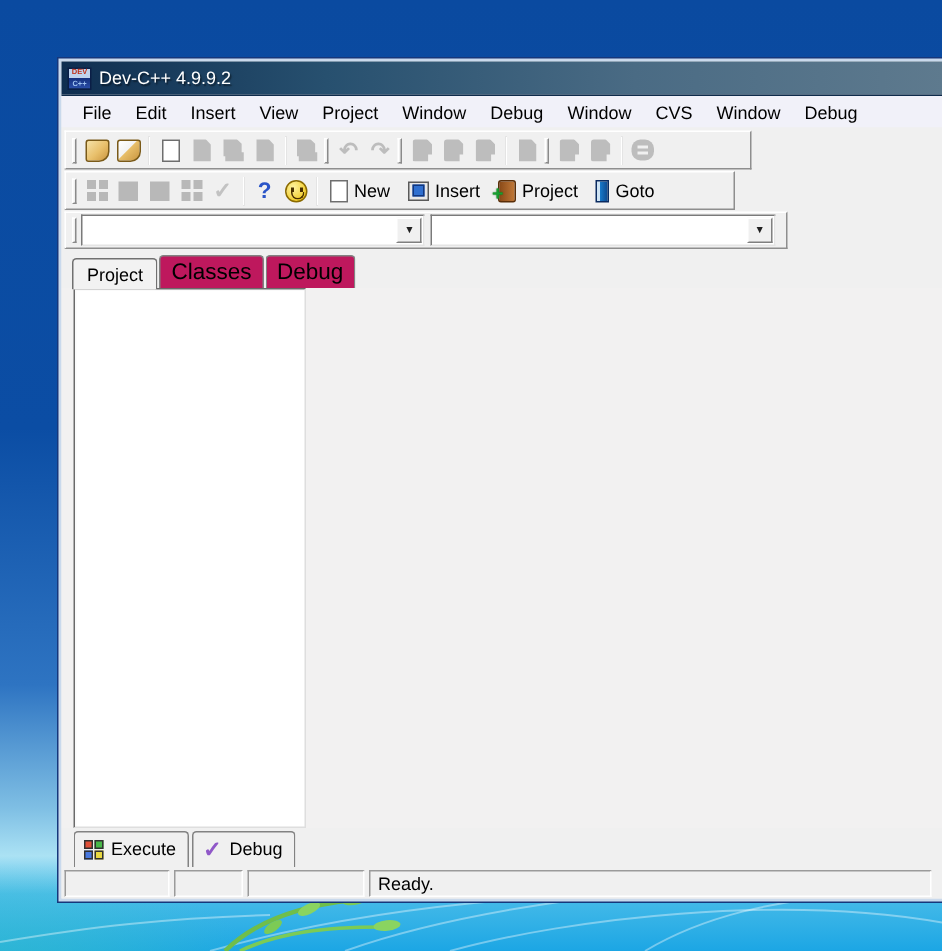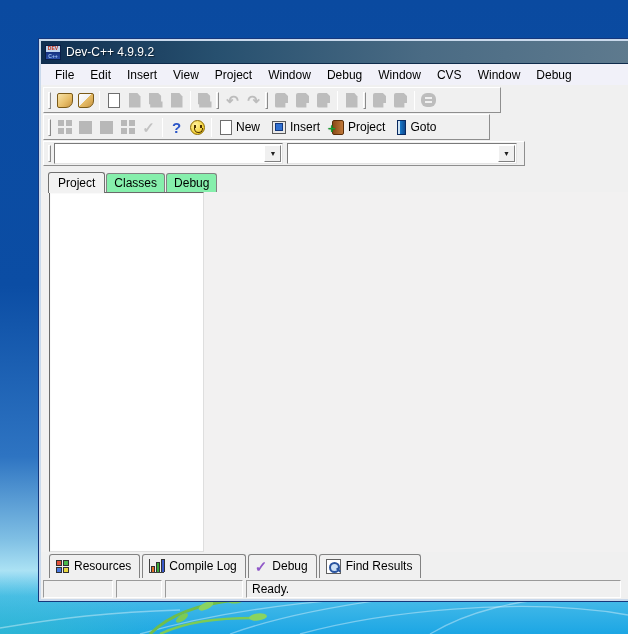--- a/index.html
+++ b/index.html
@@ -101,21 +101,21 @@
 
   
   .combo { width:233px; height:21px; background:#FFFFFF; position:relative; margin-right:4px;
     border:1px solid #7A7A7A; border-bottom-color:#E4E4E4; border-right-color:#E4E4E4; }
   .combo .btn { position:absolute; right:1px; top:1px; width:17px; height:17px; background:#F0F0F0;
     border:1px solid; border-color:#FFFFFF #808080 #808080 #FFFFFF;
     display:flex; align-items:center; justify-content:center; font-size:7px; color:#202020; }
 
   
   .side-tabrow { height:24px; flex:0 0 24px; display:flex; align-items:flex-end; padding-left:7px; background:#F0F0F0; }
-  .stab { font-size:12px; padding:2px 7px 2px; background:#86efac; border:1px solid #828282; border-bottom:none;
+  .stab { font-size:15px; padding:2px 7px 2px; background:#be185d; border:1px solid #828282; border-bottom:none;
     border-radius:3px 3px 0 0; margin-right:1px; color:#000; position:relative; }
   .stab.active { font-size:12px; padding:3px 9px 3px; z-index:2; margin-bottom:-1px;
     border-color:#707070; background:#F2F2F2; }
 
   
   .content { flex:1 1 auto; min-height:0; background:#F2F1F1; display:flex; }
   .project-panel { width:155px; margin-left:8px; background:#FFFFFF;
     border:1px solid; border-color:#6A6A6A #DEDEDE #DEDEDE #6A6A6A;
     box-shadow:1px 1px 0 #FAFAFA inset; }
   .main-area { flex:1; }
@@ -346,37 +346,25 @@
       </div>
 
       <div class="bottom-tabrow">
         <div class="btab">
           <span class="ic-compiler">
               <i class="c1"></i>
               <i class="c2"></i>
               <i class="c3"></i>
               <i class="c4"></i>
             </span>
-          <span>Resources</span>
-        </div>
-        <div class="btab">
-          <span class="ic-log">
-              <i class="o"></i>
-              <i class="g"></i>
-              <i class="b"></i>
-            </span>
-          <span>Compile Log</span>
+          <span>Execute</span>
         </div>
         <div class="btab">
           <span class="ic-debugchk">✓</span>
           <span>Debug</span>
-        </div>
-        <div class="btab">
-          <span class="ic-find"></span>
-          <span>Find Results</span>
         </div>
       </div>
 
       <div class="statusbar">
         <div class="spanel sp1"></div>
         <div class="spanel sp2"></div>
         <div class="spanel sp3"></div>
         <div class="spanel sp4">Ready.</div>
       </div>
 

